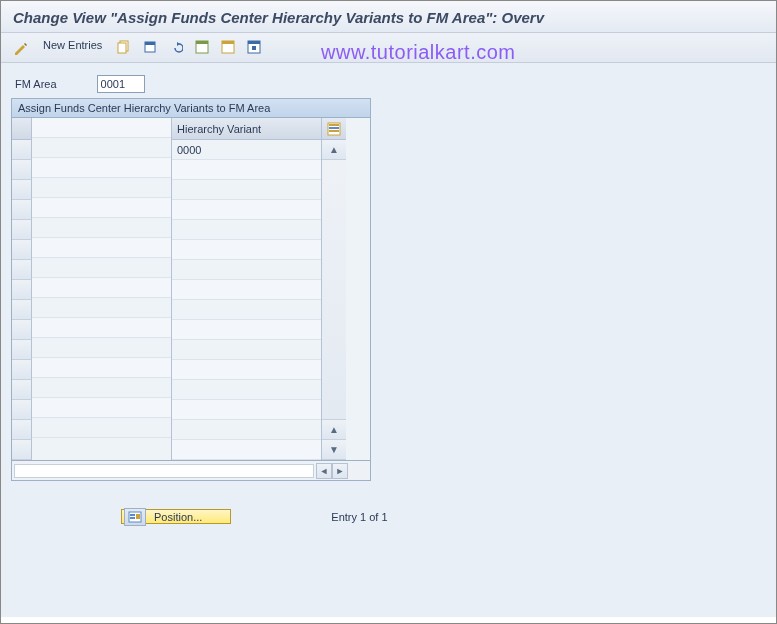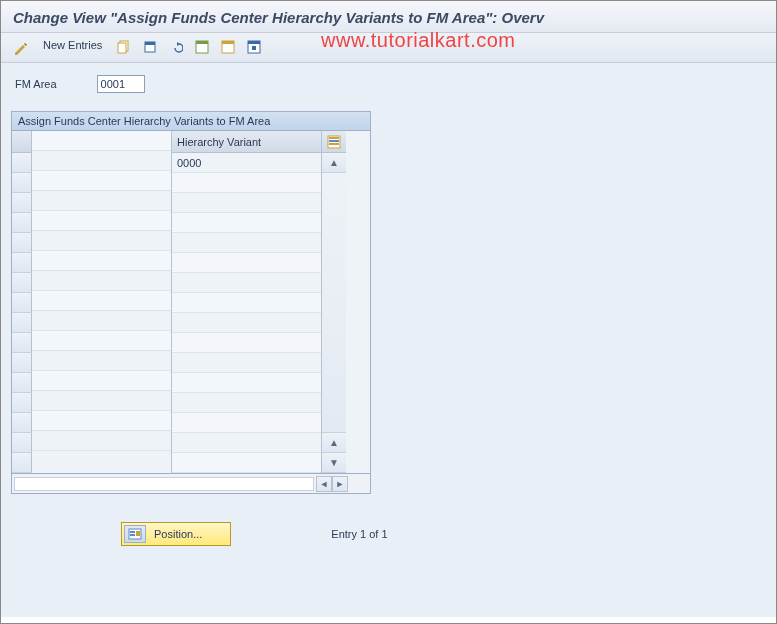--- a/index.html
+++ b/index.html
@@ -2,23 +2,23 @@
 <html><head>
   <meta charset="utf-8">
   <style>
     * { box-sizing: border-box; margin: 0; padding: 0; }
     body { font-family: Arial, sans-serif; background: #fff; width: 777px; height: 624px; border: 1px solid #888; position: relative; overflow: hidden; }
     .title-bar { background: linear-gradient(#f5f7fb, #e4eaf3); padding: 8px 12px 6px; border-bottom: 1px solid #c6cdd8; }
     .title-bar h1 { font-size: 15px; font-style: italic; font-weight: bold; color: #3c4a63; }
     .toolbar { background: linear-gradient(#eef2f8, #e2e8f1); padding: 4px 10px; border-bottom: 1px solid #c6cdd8; display: flex; align-items: flex-start; gap: 6px; height: 30px; }
     .tb-btn { width: 20px; height: 20px; display: inline-flex; align-items: center; justify-content: center; border: none; background: transparent; cursor: pointer; font-size: 14px; }
     .new-entries { background: transparent; border: none; font-size: 11px; color: #2a3a56; padding: 2px 6px; cursor: pointer; }
-    .watermark { position: absolute; top: 28px; left: 320px; color: #ef4444; font-size: 20px; font-weight: 400; letter-spacing: 0.5px; pointer-events: none; user-select: none; z-index: 100; }
+    .watermark { position: absolute; top: 40px; left: 320px; color: #8b5cf6; font-size: 20px; font-weight: 400; letter-spacing: 0.5px; pointer-events: none; user-select: none; z-index: 100; }
     .content { background: #e8eff6; height: calc(100% - 68px); padding: 12px 10px; position: relative; }
-    .fm-area-row { display: flex; align-items: center; gap: 40px; margin-bottom: 18px; margin-left: 4px; }
+    .fm-area-row { display: flex; align-items: center; gap: 40px; margin-bottom: 5px; margin-left: 4px; }
     .fm-area-row label { font-size: 11px; color: #2a3a56; }
     .fm-area-row input { width: 48px; height: 18px; font-size: 11px; padding: 1px 3px; border: 1px solid #8aa0b8; background: #fff; text-align: left; color: #2a3a56; }
     .table-panel { width: 360px; }
     .panel-header { background: linear-gradient(#d2e1f2, #c1d4ea); border: 1px solid #9cb0c8; font-size: 11px; color: #2a3a56; padding: 3px 6px; }
     .grid-wrap { border: 1px solid #9cb0c8; border-top: none; background: #eef3f8; display: flex; }
     .selector-col { width: 20px; display: flex; flex-direction: column; }
     .sel-header { height: 22px; background: linear-gradient(#e4eaf2,#d0d9e6); border-bottom: 1px solid #b4c2d4; border-right: 1px solid #b4c2d4; }
     .sel-cell { height: 20px; background: linear-gradient(#eef2f7,#dee6f0); border-bottom: 1px solid #c6d1e0; border-right: 1px solid #b4c2d4; cursor: pointer; }
     .data-cols { flex: 1; display: flex; position: relative; }
     .col { display: flex; flex-direction: column; border-right: 1px solid #b4c2d4; }
@@ -28,21 +28,21 @@
     .cell { height: 20px; background: #f3f7fb; border-bottom: 1px solid #dbe3ed; font-size: 11px; color: #2a3a56; padding: 2px 5px; display: flex; align-items: center; }
     .cell:nth-child(even){ background:#eef3f8; }
     .config-col { width: 24px; display: flex; flex-direction: column; }
     .config-header { height: 22px; background: linear-gradient(#e4eaf2,#d0d9e6); border-bottom: 1px solid #b4c2d4; display:flex; align-items:center; justify-content:center; cursor:pointer; }
     .scroll-btn { height: 20px; background: linear-gradient(#eef2f7,#dee6f0); border-bottom: 1px solid #c6d1e0; display:flex; align-items:center; justify-content:center; font-size:10px; color:#5a6a80; cursor:pointer; }
     .scroll-track { flex:1; background: linear-gradient(#eef2f7,#e4eaf2); border-bottom: 1px solid #c6d1e0; }
     .hscroll { height: 20px; background: #eef2f7; border: 1px solid #9cb0c8; border-top: none; display:flex; align-items:center; justify-content:flex-end; padding-right: 22px; gap:0; }
     .hscroll-track { flex:1; height:14px; background:#fff; border:1px solid #c6d1e0; margin:0 2px; }
     .hscroll-btn { width:16px; height:16px; background: linear-gradient(#eef2f7,#dee6f0); border:1px solid #b4c2d4; display:flex; align-items:center; justify-content:center; font-size:9px; color:#5a6a80; cursor:pointer;}
     .footer-row { display:flex; align-items:center; gap: 100px; margin-top: 28px; margin-left: 110px; }
-    .position-btn { display:flex; align-items:center; gap:8px; background: linear-gradient(#fff6c6,#ffe97a); border:1px solid #b59a2a; padding: 2px 28px 2px 2px; font-size:11px; color:#2a3a56; cursor:pointer; height:24px; }
+    .position-btn { display:flex; align-items:center; gap:8px; background: linear-gradient(#fff6c6,#ffe97a); border:1px solid #b59a2a; padding: 2px 28px 2px 2px; font-size:11px; color:#2a3a56; cursor:pointer; height:15px; }
     .position-btn .icon-box { width:22px; height:18px; background: linear-gradient(#e4eaf2,#cfd9e8); border:1px solid #9cb0c8; display:flex; align-items:center; justify-content:center; font-size:11px; }
     .entry-text { font-size: 11px; color:#2a3a56; }
     .config-icon svg, .wand svg { display:block; }
   </style>
 </head>
 <body>
 
 <div class="title-bar">
   <h1>Change View "Assign Funds Center Hierarchy Variants to FM Area": Overv</h1>
 </div>

